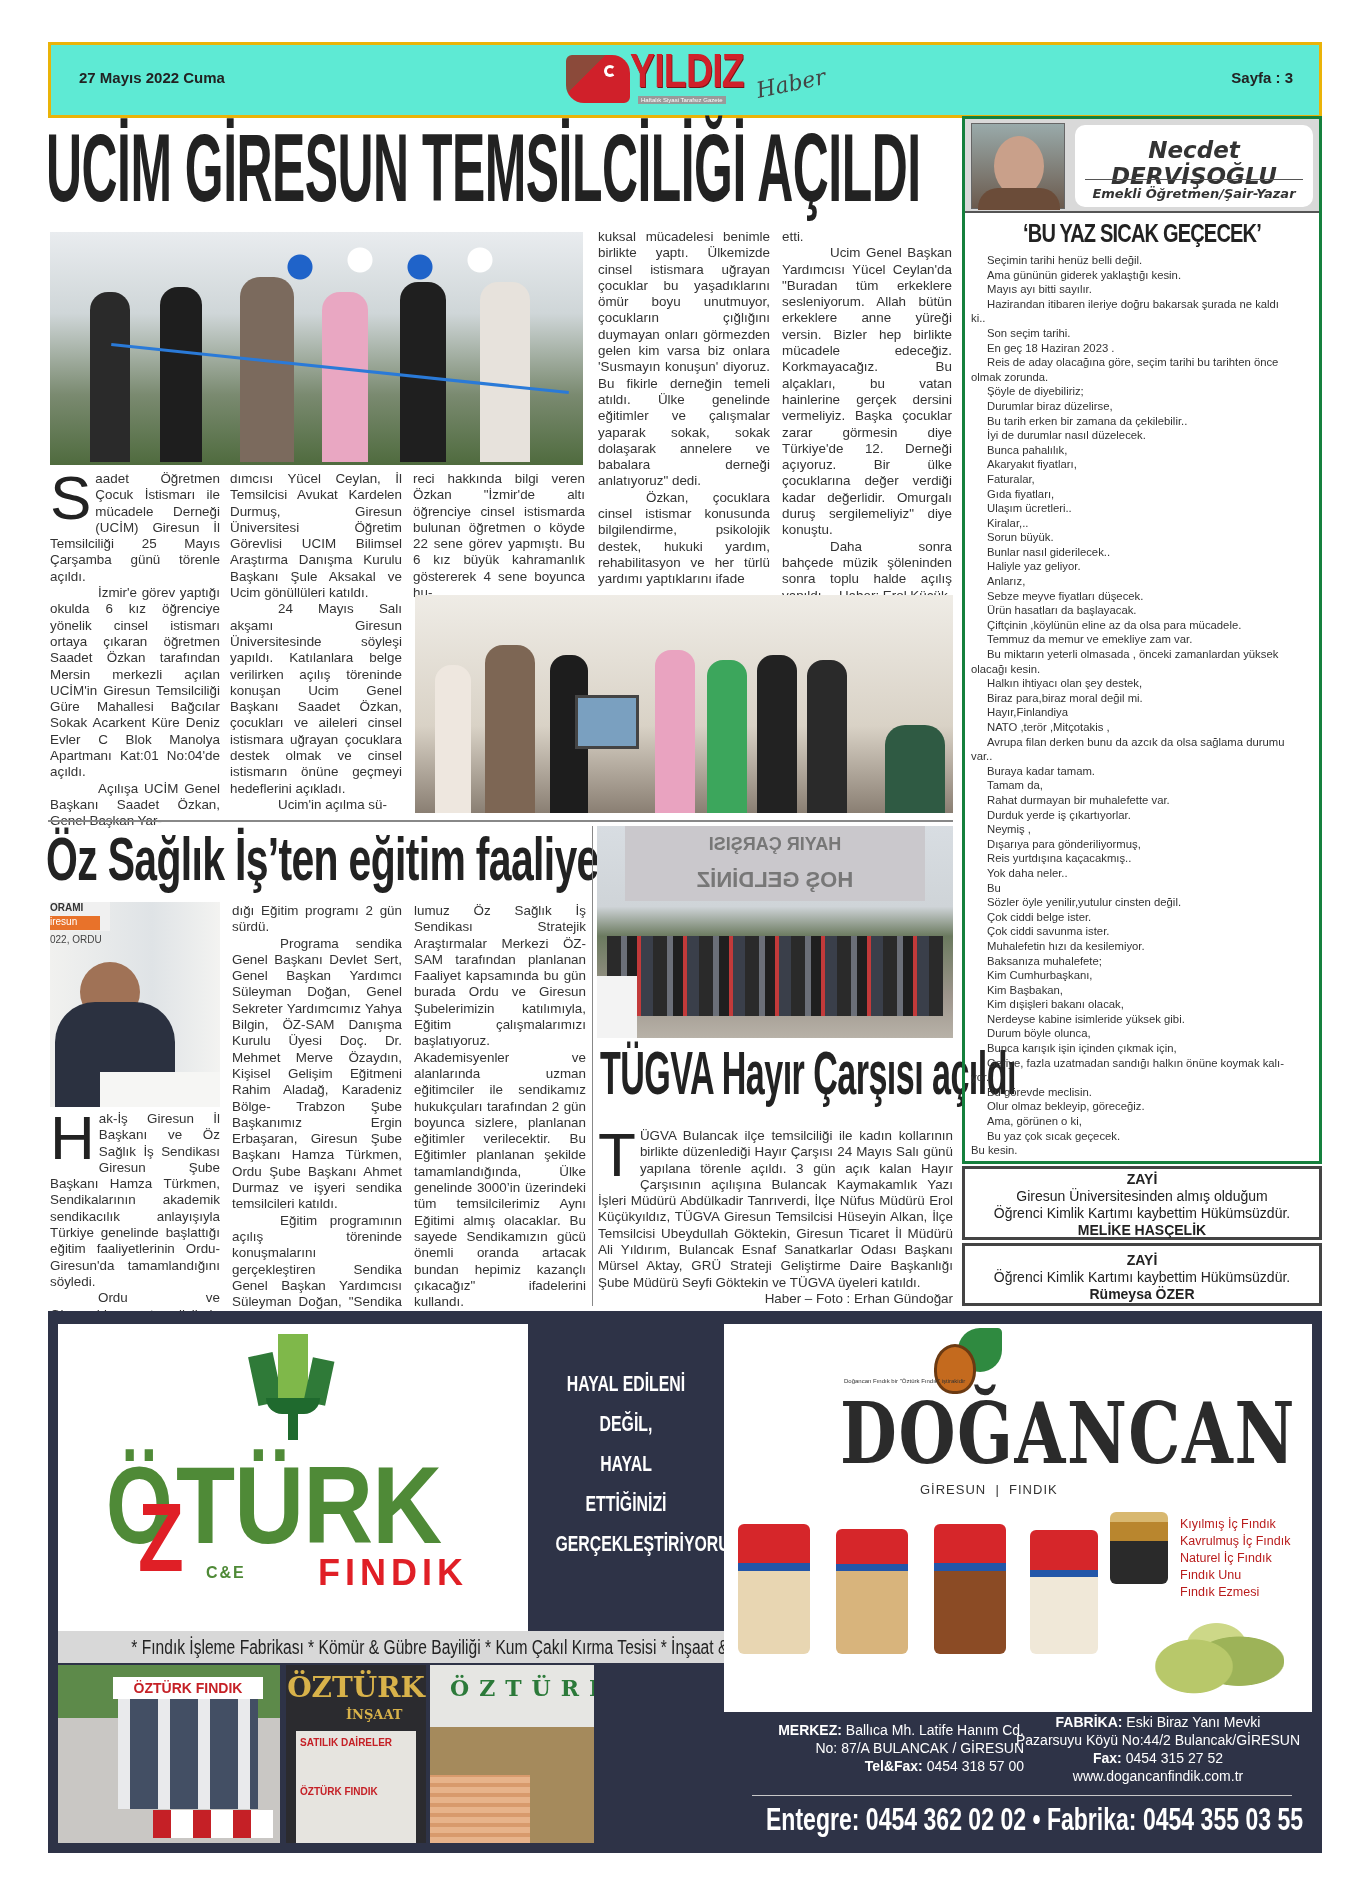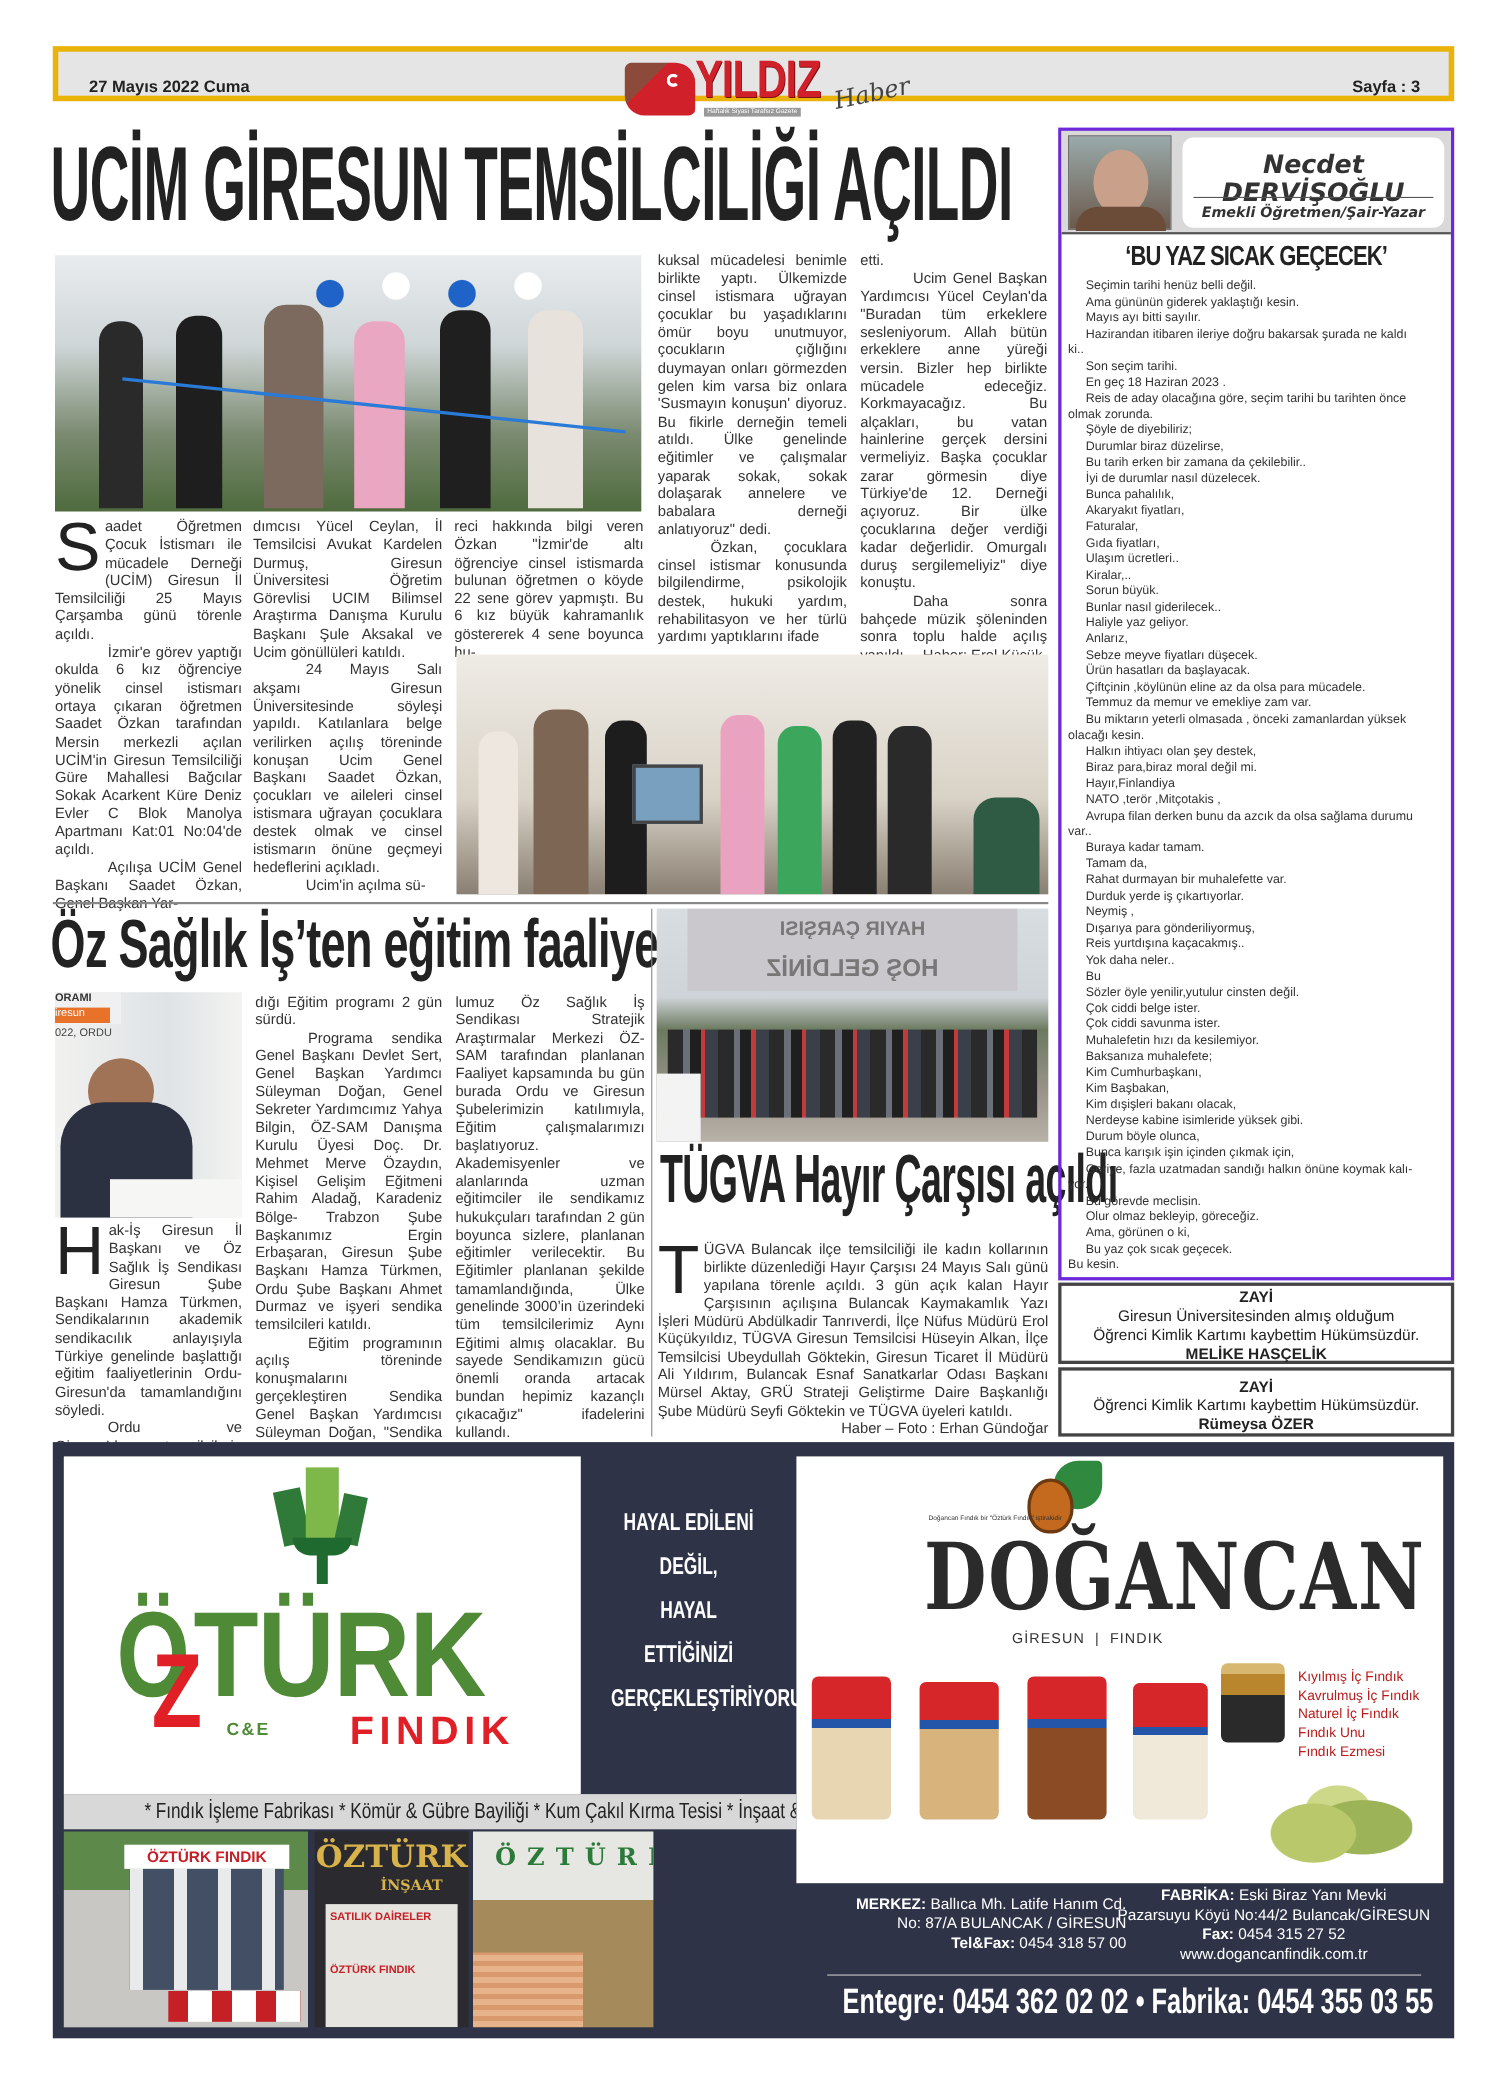--- a/index.html
+++ b/index.html
@@ -1,32 +1,32 @@
 <!DOCTYPE html>
 <html><head>
 <meta charset="utf-8">
 <style>
 *{box-sizing:border-box;margin:0;padding:0}
 body{width:1372px;height:1900px;background:#fff;font-family:"Liberation Sans",sans-serif;color:#222;position:relative;overflow:hidden}
 .abs{position:absolute}
 .cond{font-family:"Liberation Sans",sans-serif;font-weight:bold;transform-origin:left top;white-space:nowrap;letter-spacing:-1px}
 
-#masthead{left:48px;top:42px;width:1274px;height:50px;border:5px solid #eab308;background:#e5e5e5}
+#masthead{left:48px;top:42px;width:1274px;height:76px;border:3px solid #eab308;background:#5eead4}
 #date{left:28px;top:24px;font-size:15px;font-weight:bold}
 #pageno{right:26px;top:24px;font-size:15px;font-weight:bold}
 #logo{left:505px;top:4px;width:290px;height:58px}
 
 .col{font-size:13.4px;line-height:16.3px;text-align:justify;color:#333}
 .col p{text-indent:0}
 .col p.ind{text-indent:48px}
 .dropcap{float:left;font-size:62px;line-height:50px;font-weight:normal;margin:2px 4px 0 0;color:#222}
 .photo{background:#888;overflow:hidden}
 .rule{background:#888}
 
-#colbox{left:962px;top:116px;width:360px;height:1048px;border:3px solid #6d28d9}
+#colbox{left:962px;top:116px;width:360px;height:1048px;border:3px solid #15803d}
 #colhead{left:0;top:0;width:354px;height:94px;background:#d9d9d9;border-bottom:2px solid #555}
 #avatar{left:6px;top:4px;width:94px;height:86px;background:linear-gradient(#9aa,#6b5a4d);border:1px solid #666}
 #namebox{left:110px;top:6px;width:238px;height:82px;background:#fff;border-radius:10px}
 #aname{left:0;top:12px;width:238px;text-align:center;font-style:italic;font-weight:bold;font-size:23px;color:#333;font-family:"DejaVu Sans",sans-serif}
 #arole{left:0;top:54px;width:238px;text-align:center;font-style:italic;font-weight:bold;font-size:13px;color:#333;font-family:"DejaVu Sans",sans-serif;border-top:1px solid #555;margin-left:10px;width:218px;padding-top:6px}
 #coltitle{left:0;top:100px;width:354px;text-align:center;font-size:25px}
 .poem{font-size:11.3px;line-height:14.6px;color:#333;padding:0 8px 0 6px}
 .poem div{padding-left:16px}
 .poem div.w{padding-left:0}
 .zayi{width:360px;border:3px solid #444;text-align:center;font-size:14px;line-height:17px;color:#222}

